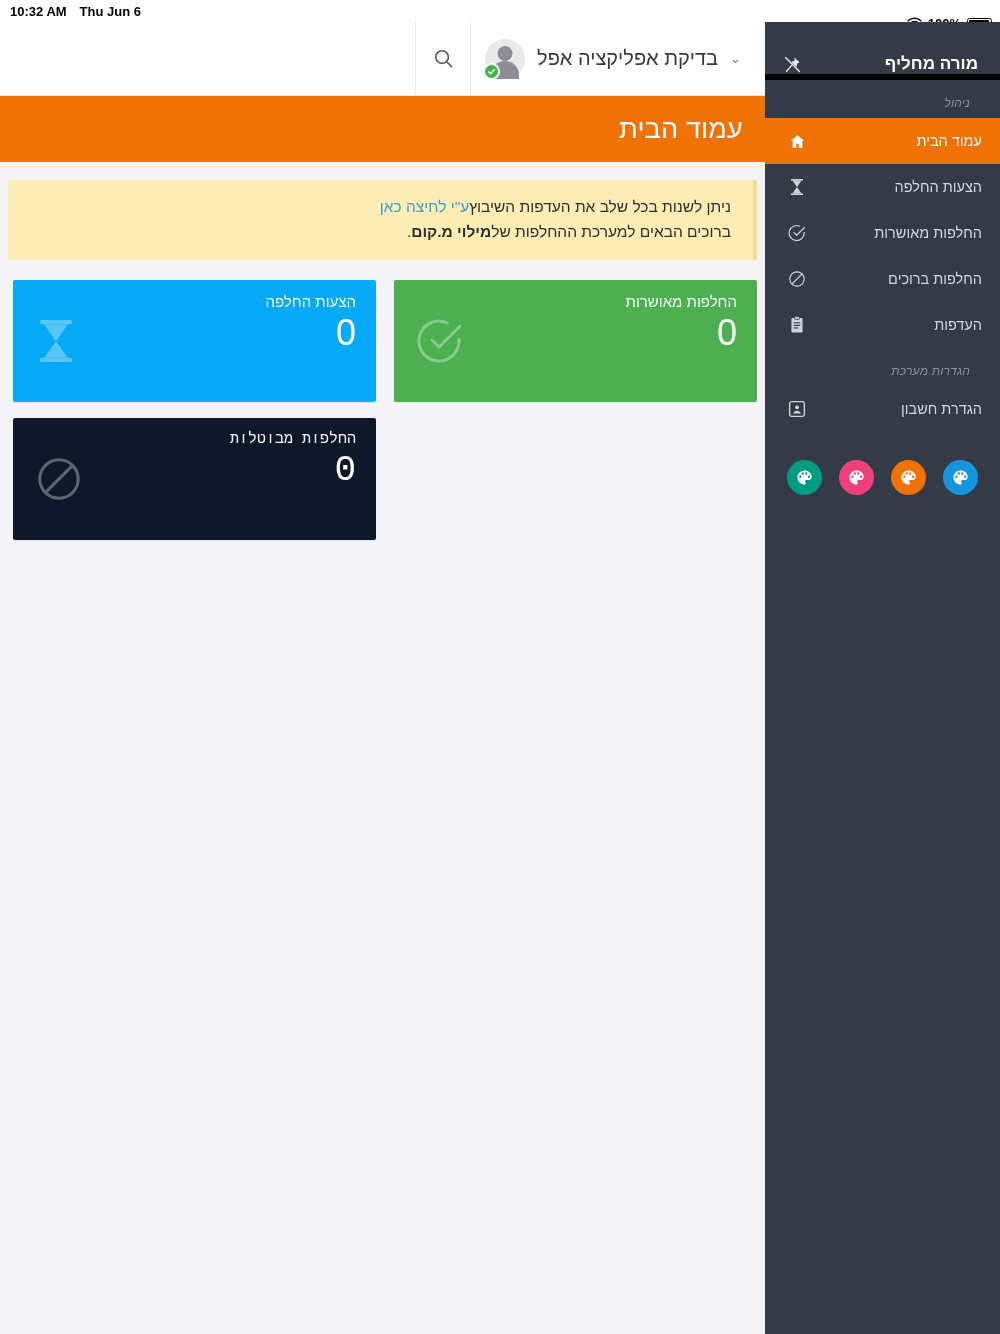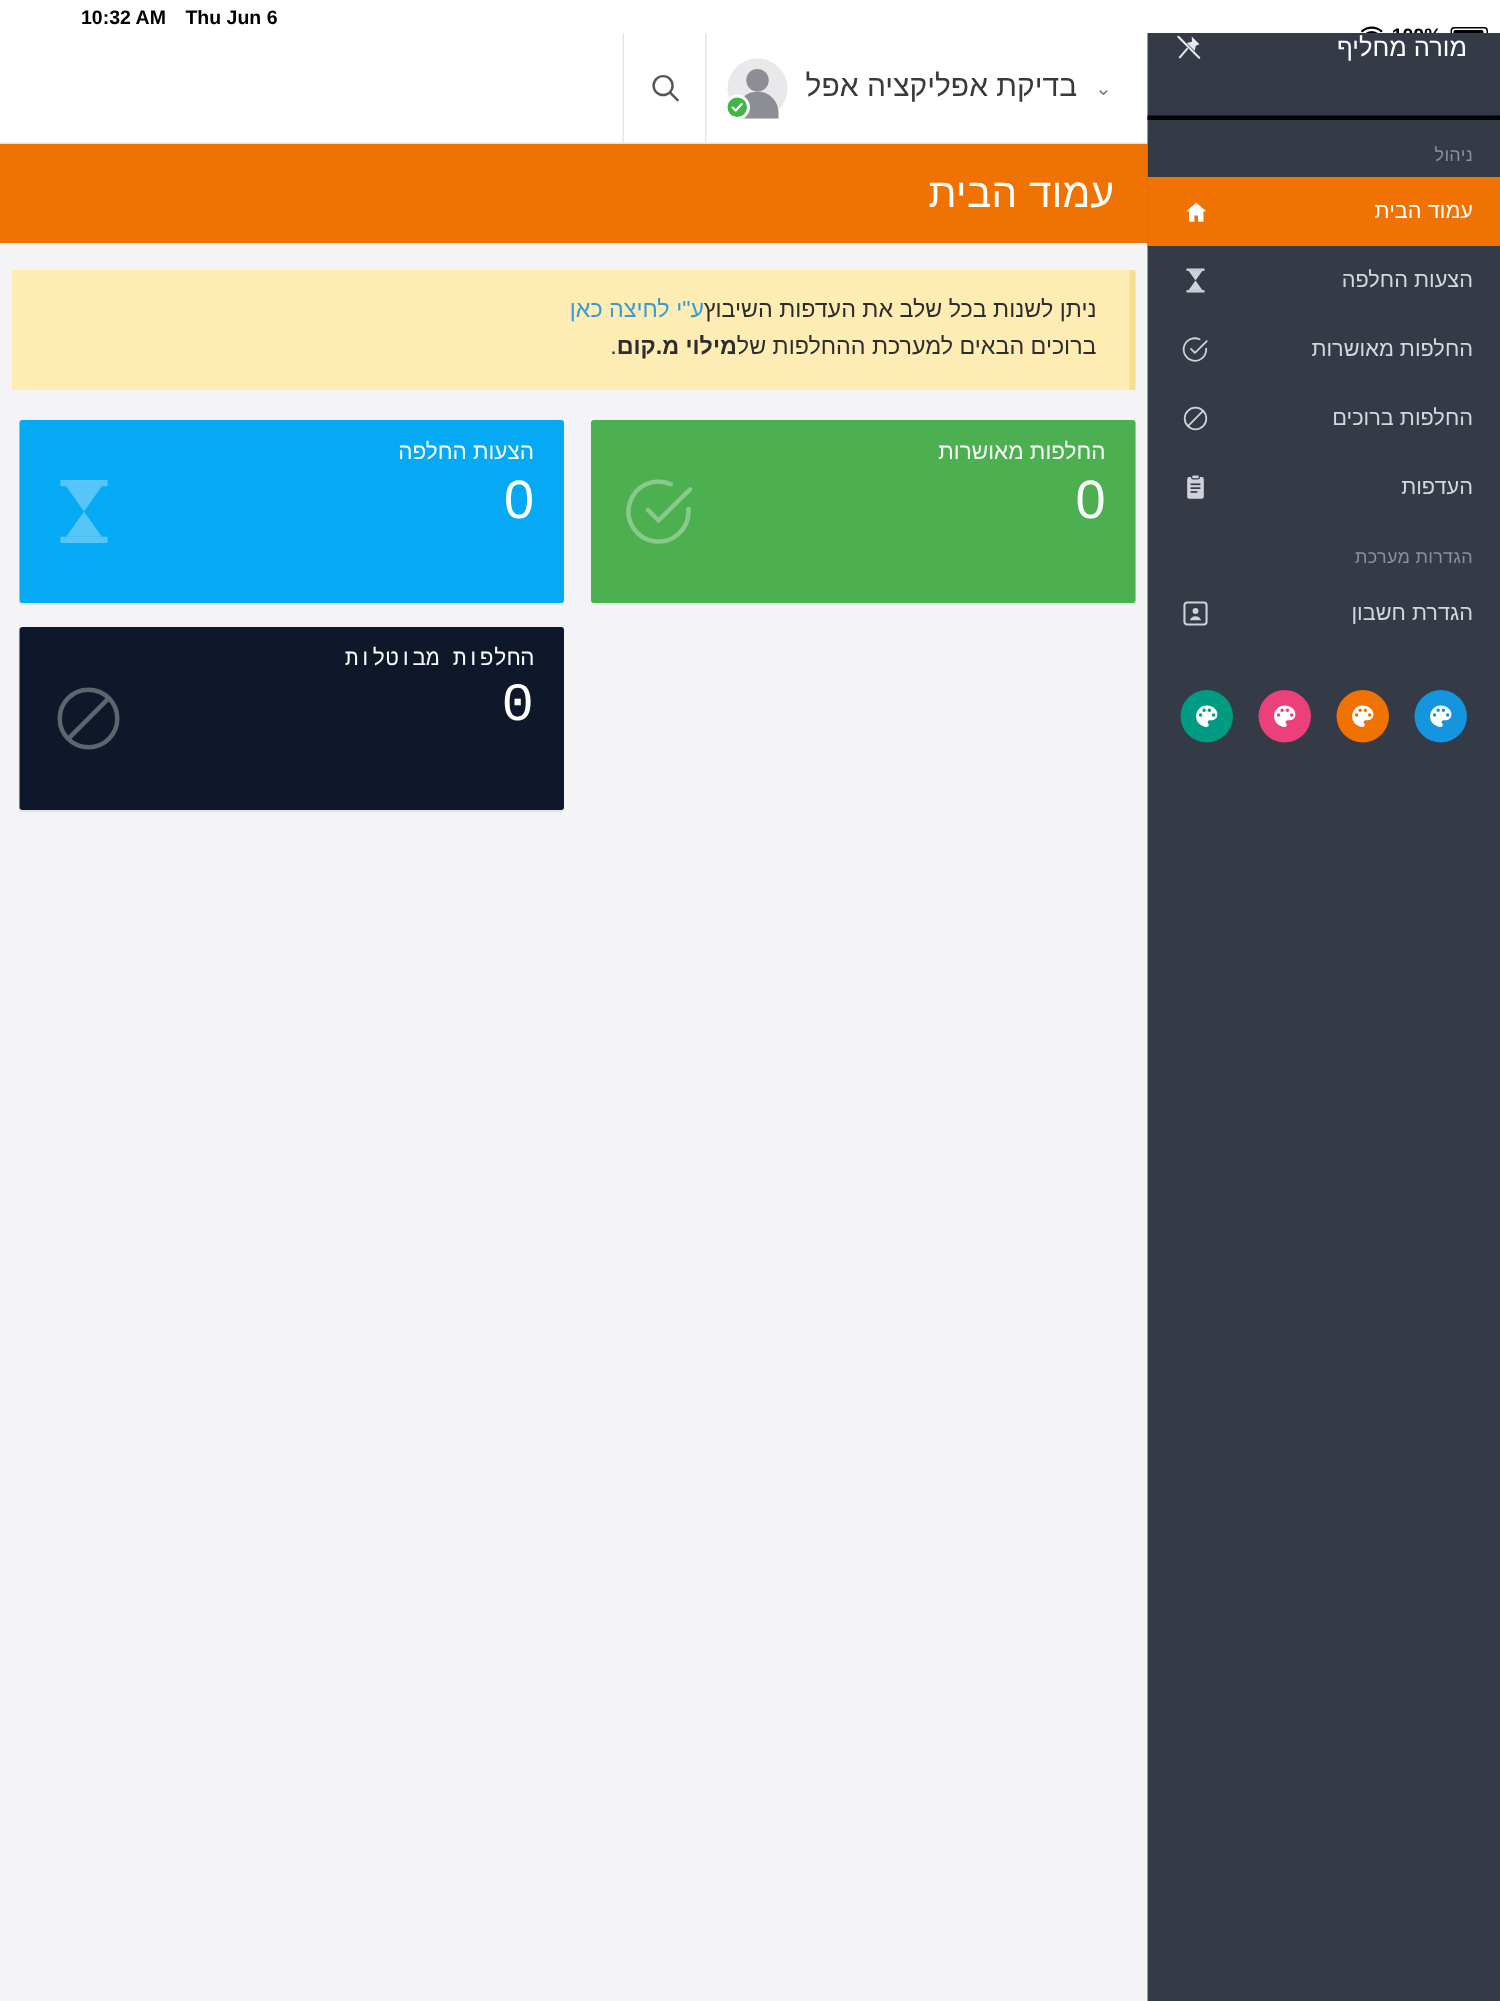--- a/index.html
+++ b/index.html
@@ -8,21 +8,21 @@
     width:1000px; height:1334px;
     font-family:"Liberation Sans","DejaVu Sans",sans-serif;
     background:#ffffff; overflow:hidden;
   }
   #app { position:relative; width:1000px; height:1334px; }
 
   
   .statusbar{
     position:absolute; top:0; left:0; width:1000px; height:22px;
     background:#ffffff; color:#000;
-    display:flex; align-items:center; font-size:13px; font-weight:600;padding-left:44px;
+    display:flex; align-items:center; font-size:13px; font-weight:600;
   }
   .sb-left{ display:flex; align-items:center; gap:13px; padding-left:10px; }
   .sb-right{ position:absolute; right:8px; top:12px; height:22px;
              display:flex; align-items:center; gap:6px; font-size:13px; font-weight:600; }
   .sb-dots{ display:flex; gap:2.5px; align-items:center; }
   .sb-dots i{ width:3px; height:3px; border-radius:50%; background:#9b9b9b; display:block; }
   .wifi{ width:15px; height:12px; position:relative; }
   .batt{ width:25px; height:11px; border:1.3px solid #000; border-radius:2.6px; position:relative; }
   .batt::after{ content:""; position:absolute; right:-3.4px; top:3px; width:2px; height:5px;
                 background:#000; border-radius:0 1px 1px 0; }
@@ -91,26 +91,26 @@
   .card.blue { background:#05a9f4; }
   .card.red  { background:#0f172a;font-family:Liberation Mono, monospace; }
   .card.spacer{ background:transparent; box-shadow:none; pointer-events:none; }
 
   
   .sidebar{
     position:absolute; top:22px; right:0; width:235px; height:1312px;
     background:#343a46; direction:rtl; color:#cfd2d8;
   }
   .sb-header{
-    height:58px; display:flex; align-items:flex-start; justify-content:space-between;
-    padding:0 22px 0 18px; border-bottom:3px solid #000000;
+    height:58px; display:flex; align-items:flex-end; justify-content:space-between;
+    padding:0 22px 0 18px; border-bottom:6px solid #000000;font-weight:bold;
   }
   .sb-header .t{ font-size:17px; color:#ffffff; }
   .sb-section{
-    font-size:12px; color:#8b909c; padding:16px 18px 8px 0; text-align:right; letter-spacing:.2px;
+    font-size:12px; color:#8b909c; padding:16px 30px 8px 0; text-align:right; letter-spacing:.2px;font-style:italic;
   }
   .sb-item{
     display:flex; flex-direction:row; align-items:center; justify-content:space-between;
     padding:0 18px 0 22px; height:46px; font-size:14.5px; color:#d4d7dd; cursor:pointer;
   }
   .sb-item .lbl{ flex:1; text-align:right; padding-left:14px; }
   .sb-item.active{ background:#ef7203; color:#fff; }
   .sb-item .ic{ width:20px; display:flex; justify-content:center; flex:none; }
 
   .themes{ display:flex; flex-direction:row-reverse; justify-content:center; gap:17px; padding:28px 0 0 0; }

